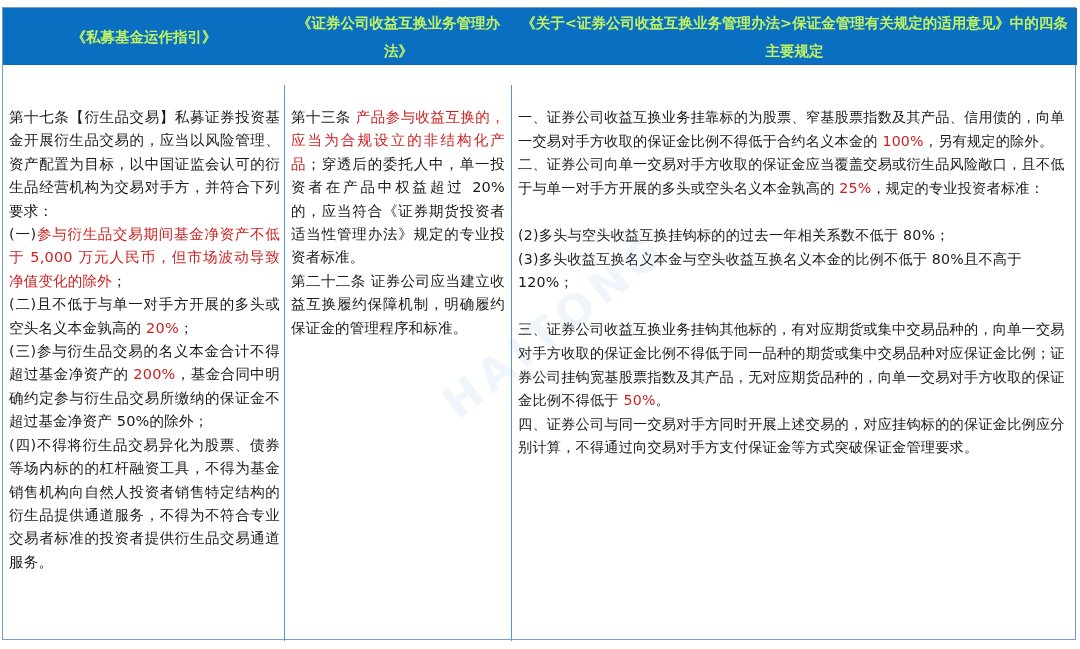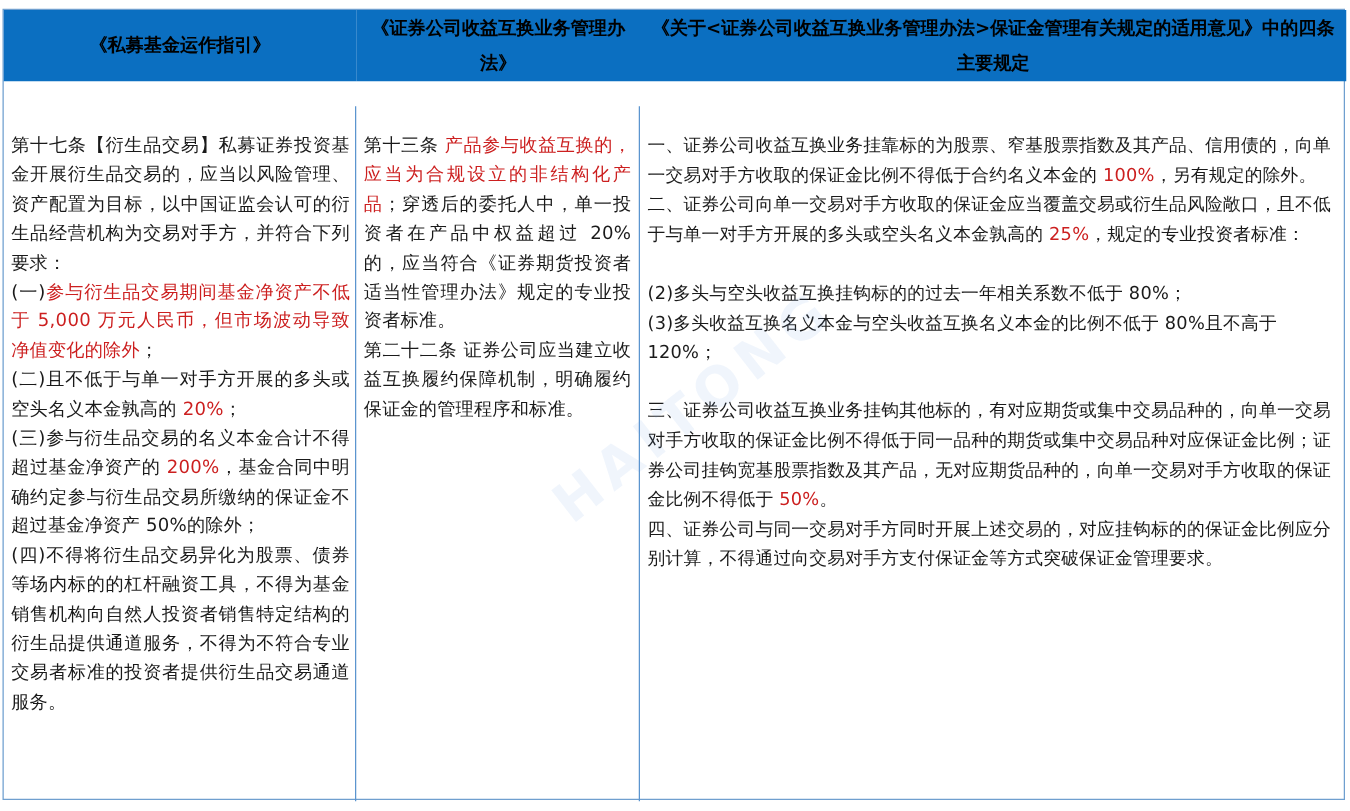--- a/index.html
+++ b/index.html
@@ -4,21 +4,21 @@
   <style>
     html, body { margin: 0; padding: 0; background: #ffffff; }
     body { width: 1080px; height: 649px; overflow: hidden; position: relative;
            font-family: "DejaVu Sans", "Liberation Sans", sans-serif; }
     .table {
       position: absolute; left: 2px; top: 7px; width: 1074px; height: 633px;
       display: grid; grid-template-columns: 282px 227px 565px; grid-template-rows: 57px 576px;
       box-sizing: border-box; border: 1px solid #6f9fcf;
     }
     .th {
-      background: #0b6fc1; color: #000000; font-weight: bold; font-size: 14.5px;
+      background: #0b6fc1; color: #bef264; font-weight: bold; font-size: 14.5px;
       display: flex; align-items: center; justify-content: center; text-align: center;
       line-height: 28px; padding: 0 8px; box-sizing: border-box;
     }
     .td {
       box-sizing: border-box; padding: 21px 6px 0 6px; font-size: 14.5px; color: #1a1a1a;
       line-height: 23.4px; border-right: 1px solid #5b95cf; letter-spacing: 0.2px; margin-top: 20px;
     }
     .td:last-child { border-right: none; }
     .col1 { padding-right: 4px; text-align: justify; }
     .col2 { text-align: justify; }

